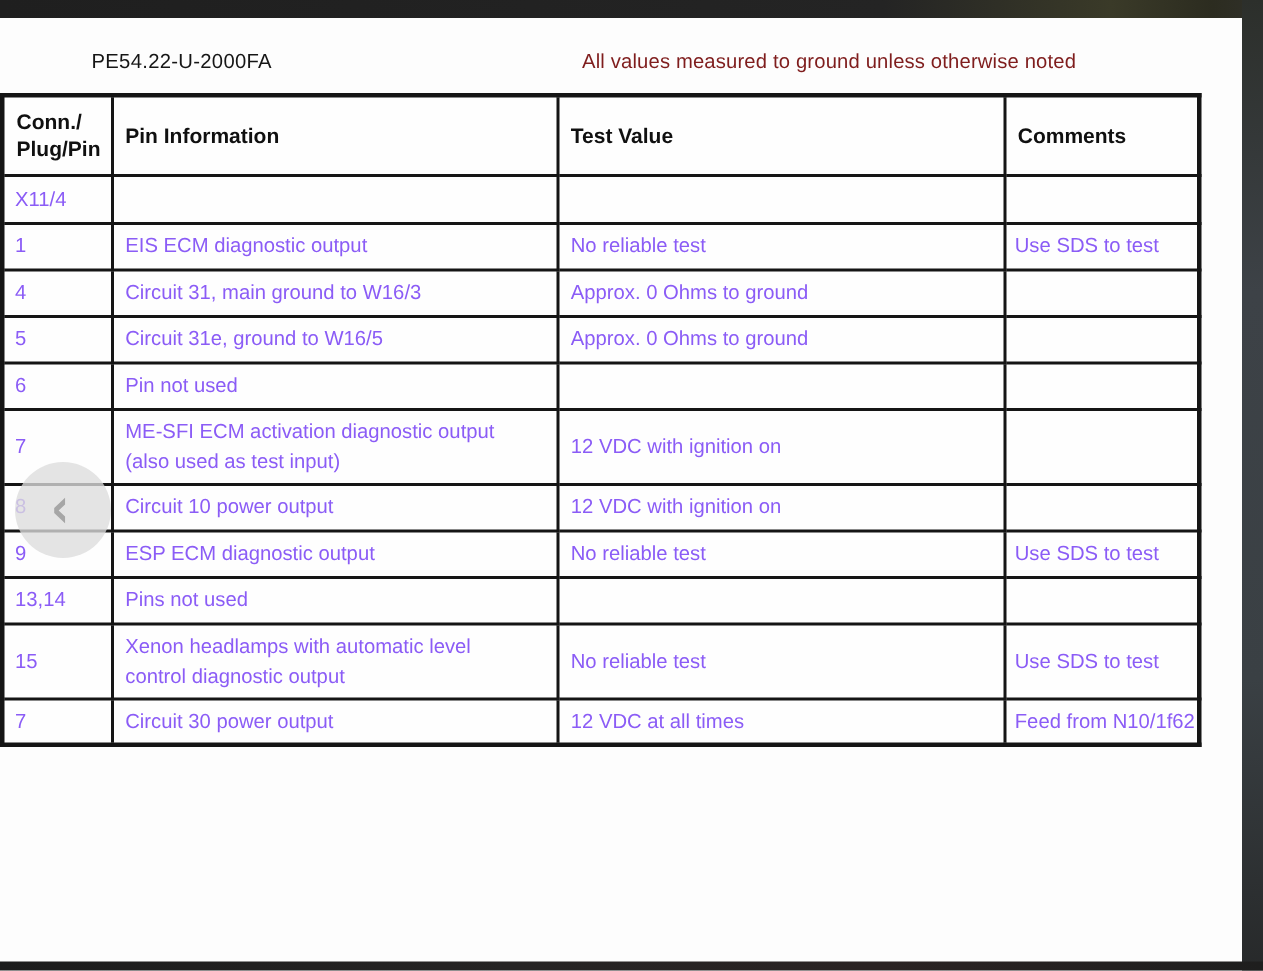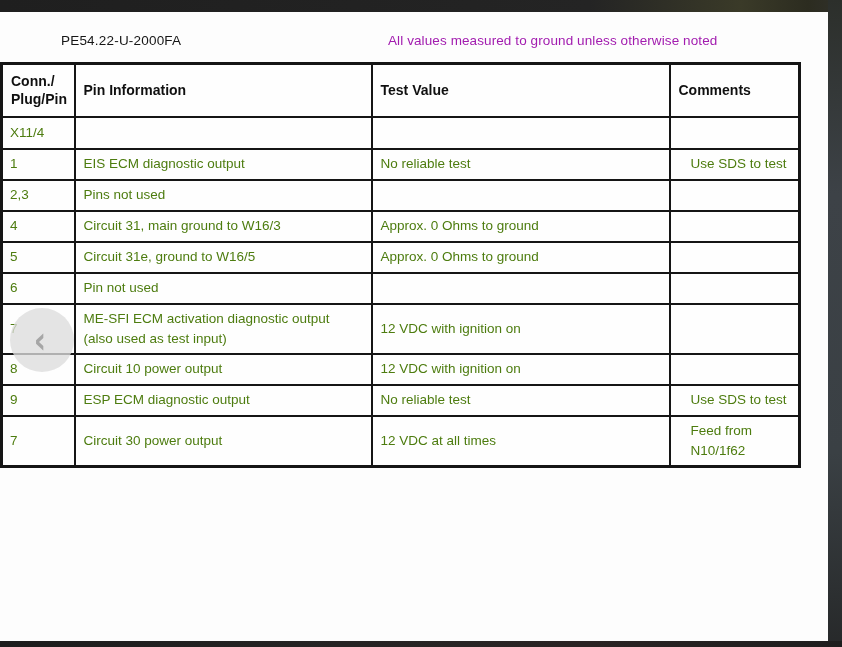--- a/index.html
+++ b/index.html
@@ -28,21 +28,21 @@
     position: absolute; left: 0; bottom: 0; width: 842px; height: 6px;
     background: linear-gradient(to right, #1c1c1c 0%, #262424 40%, #2a2323 70%, #1e1e1e 100%);
   }
   
   .doc-id {
     position: absolute; left: 14px; top: 33px;
     font-size: 13.5px; color: #161616; letter-spacing: 0.2px; margin-left: 47px;
   }
   .note {
     position: absolute; left: 388px; top: 33px;
-    font-size: 13.5px; color: #a21caf; letter-spacing: 0.1px;
+    font-size: 13.5px; color: #7f1d1d; letter-spacing: 0.1px;
   }
   
   table.pin-table {
     position: absolute; left: 0; top: 62px;
     width: 798px;
     border-collapse: collapse;
     table-layout: fixed;
     background: #fefefe;
   }
   table.pin-table, .pin-table th, .pin-table td {
@@ -61,28 +61,28 @@
     font-weight: bold;
     color: #101010;
     padding: 2px 2px 2px 8px;
     white-space: pre-line;
     line-height: 1.3;
   }
   .pin-table td {
     height: 31px;
     vertical-align: middle;
     font-size: 13.5px;
-    color: #4d7c0f;
+    color: #8b5cf6;
     padding: 4px 4px 4px 8px;
     line-height: 20px;
     white-space: pre-line;
     overflow: hidden;
   }
   .pin-table td.cell-pin { padding-left: 7px; }
-  .pin-table td.cell-comments { padding-left: 20px; padding-right: 1px; }
+  .pin-table td.cell-comments { padding-left: 6px; padding-right: 1px; }
   tr.row-x11 td { height: 32px; }
   
   .prev-btn {
     position: absolute; left: 10px; top: 308px;
     width: 64px; height: 64px;
     border-radius: 50%;
     background: rgba(221,221,221,0.78);
     display: flex; align-items: center; justify-content: center;
     cursor: pointer;
     border: none;
@@ -127,26 +127,20 @@
       <td class="cell-test"></td>
       <td class="cell-comments"></td>
     </tr>
         <tr>
       <td class="cell-pin">1</td>
       <td class="cell-info">EIS ECM diagnostic output</td>
       <td class="cell-test">No reliable test</td>
       <td class="cell-comments">Use SDS to test</td>
     </tr>
         <tr>
-      <td class="cell-pin">2,3</td>
-      <td class="cell-info">Pins not used</td>
-      <td class="cell-test"></td>
-      <td class="cell-comments"></td>
-    </tr>
-        <tr>
       <td class="cell-pin">4</td>
       <td class="cell-info">Circuit 31, main ground to W16/3</td>
       <td class="cell-test">Approx. 0 Ohms to ground</td>
       <td class="cell-comments"></td>
     </tr>
         <tr>
       <td class="cell-pin">5</td>
       <td class="cell-info">Circuit 31e, ground to W16/5</td>
       <td class="cell-test">Approx. 0 Ohms to ground</td>
       <td class="cell-comments"></td>
@@ -170,20 +164,33 @@
       <td class="cell-test">12 VDC with ignition on</td>
       <td class="cell-comments"></td>
     </tr>
         <tr>
       <td class="cell-pin">9</td>
       <td class="cell-info">ESP ECM diagnostic output</td>
       <td class="cell-test">No reliable test</td>
       <td class="cell-comments">Use SDS to test</td>
     </tr>
         <tr>
+      <td class="cell-pin">13,14</td>
+      <td class="cell-info">Pins not used</td>
+      <td class="cell-test"></td>
+      <td class="cell-comments"></td>
+    </tr>
+        <tr>
+      <td class="cell-pin">15</td>
+      <td class="cell-info">Xenon headlamps with automatic level
+control diagnostic output</td>
+      <td class="cell-test">No reliable test</td>
+      <td class="cell-comments">Use SDS to test</td>
+    </tr>
+        <tr>
       <td class="cell-pin">7</td>
       <td class="cell-info">Circuit 30 power output</td>
       <td class="cell-test">12 VDC at all times</td>
       <td class="cell-comments">Feed from N10/1f62</td>
     </tr>
       </tbody>
   </table>
 
   <div class="frame-top"></div>
   <div class="frame-right"></div>

